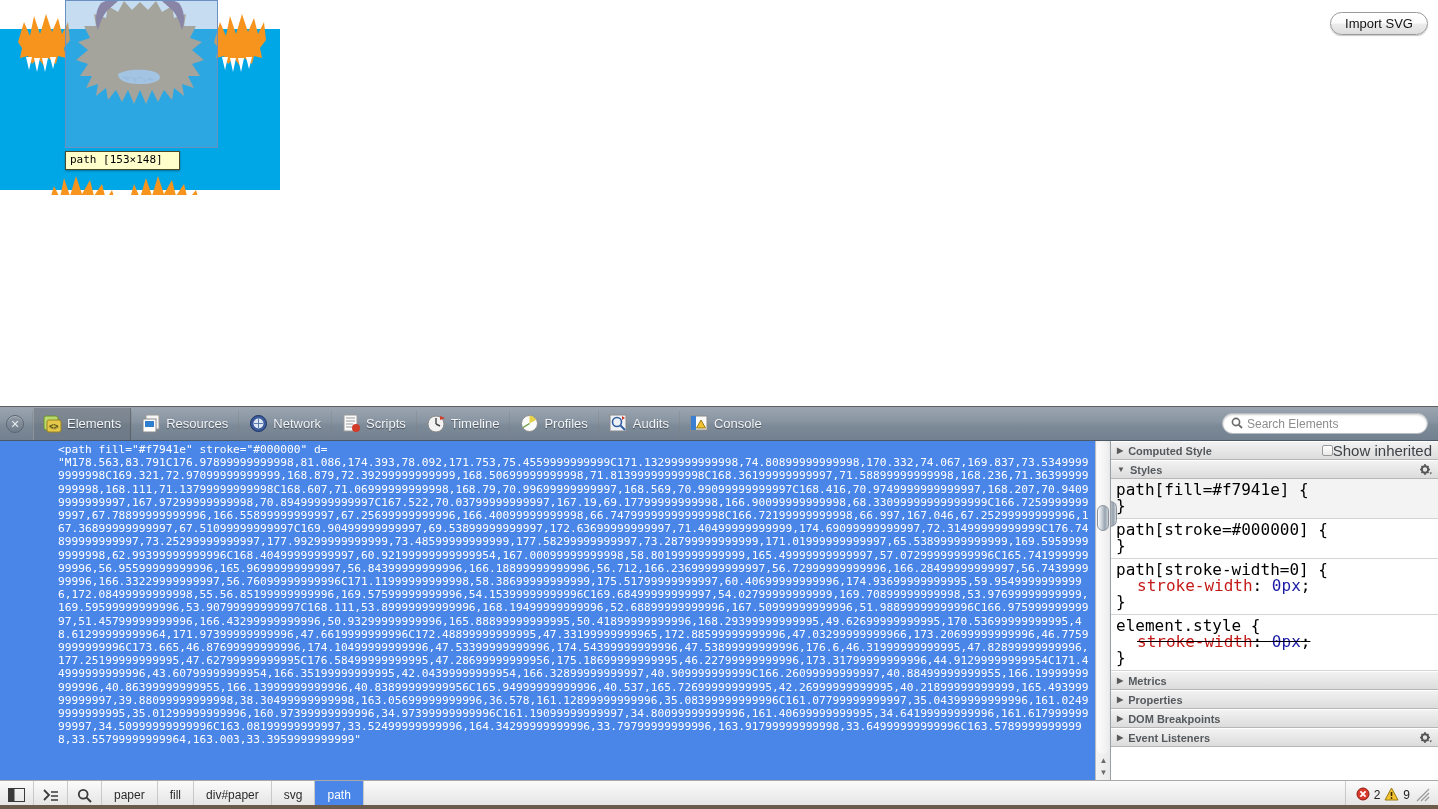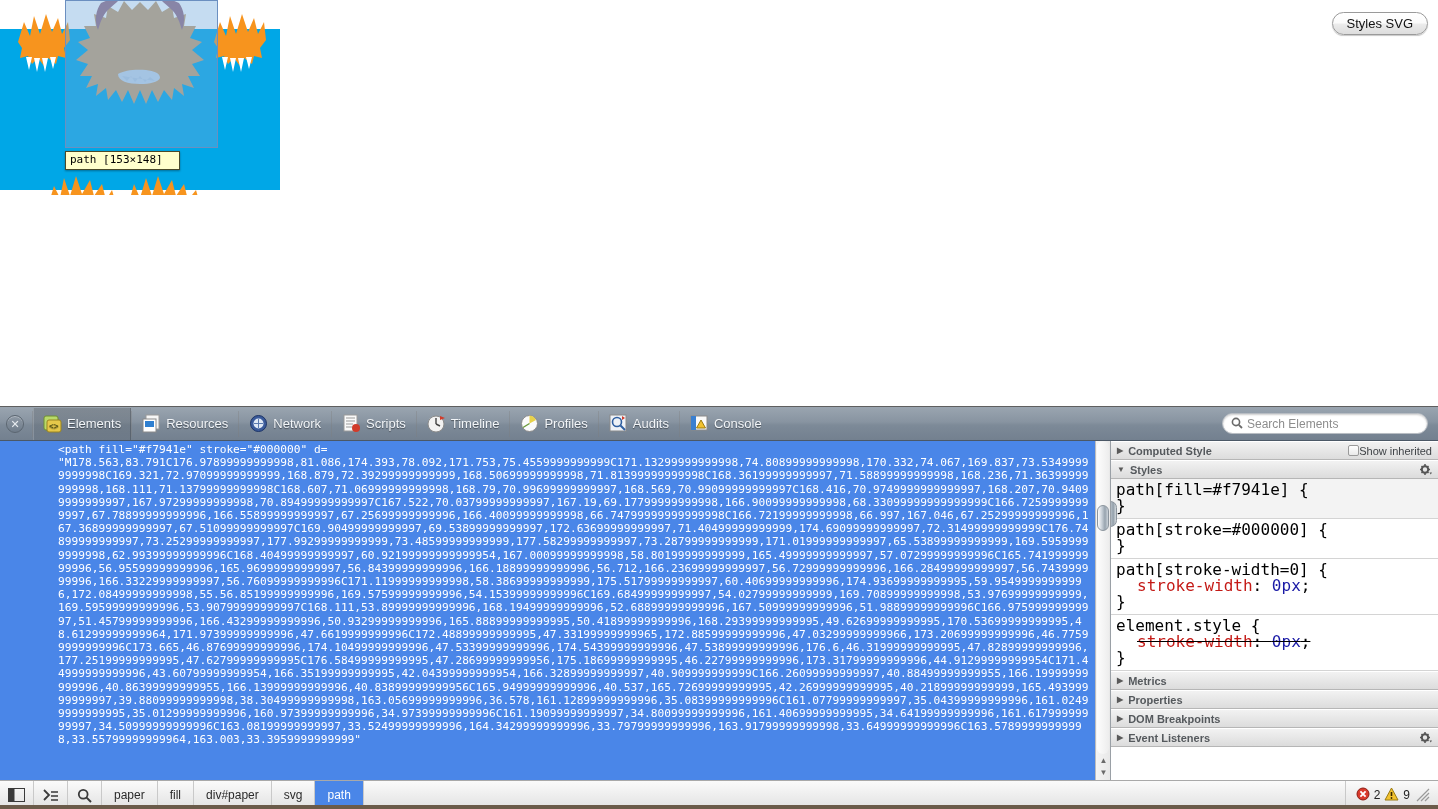--- a/index.html
+++ b/index.html
@@ -193,21 +193,21 @@
     background: linear-gradient(to bottom, #f2f2f2, #dcdcdc);
     border-bottom: 1px solid #b6b6b6;
     border-top: 1px solid #ffffff;
     display: flex; align-items: center;
     padding: 0 6px 0 6px;
     font-size: 11px; font-weight: bold; color: #55595d;
     cursor: default;
   }
   .sb-header .tri { font-size: 8px; margin-right: 5px; color: #5a5a5a; }
   .sb-header .spacer { flex: 1; }
-  .chk-wrap { display:flex; align-items:center; gap:0; font-weight: normal; font-size: 11px; color: #3e4246; }
+  .chk-wrap { display:flex; align-items:center; gap:0; font-weight: normal; font-size: 15px; color: #3e4246; }
   .chk {
     width: 11px; height: 11px; border: 1px solid #9a9a9a; border-radius: 2px;
     background: linear-gradient(to bottom,#fff,#e9e9e9);
   }
   .gear { position: relative; width: 13px; height: 13px; }
 
   .rule {
     border-bottom: 1px solid #d4d4d4;
     padding: 3px 0 4px 0;
     font-family: "DejaVu Sans Mono", monospace;
@@ -315,21 +315,21 @@
               L102,184 L106,200 L112,190 L116,204 L108,208 L96,204 L84,208 L70,204 L58,208 Z"></path>
         <path fill="#F7941E" d="M128,206 L134,184 L140,198 L146,178 L152,196 L158,176 L164,194 L172,180
               L176,196 L184,184 L188,200 L196,190 L200,204 L190,208 L176,204 L162,208 L148,204 L136,208 Z"></path>
       </g>
     </svg>
 
     <div id="highlight-box"></div>
     <div id="highlight-tooltip">path [153×148]</div>
   </div>
 
-  <button id="import-svg-btn">Styles SVG</button>
+  <button id="import-svg-btn">Import SVG</button>
 </div>
 
 <div id="inspector">
 
   <div id="toolbar">
     <div id="close-btn">✕</div>
     <div class="tb-sep"></div>
 
     <div class="tb-item active">
       <span class="tb-ico">

